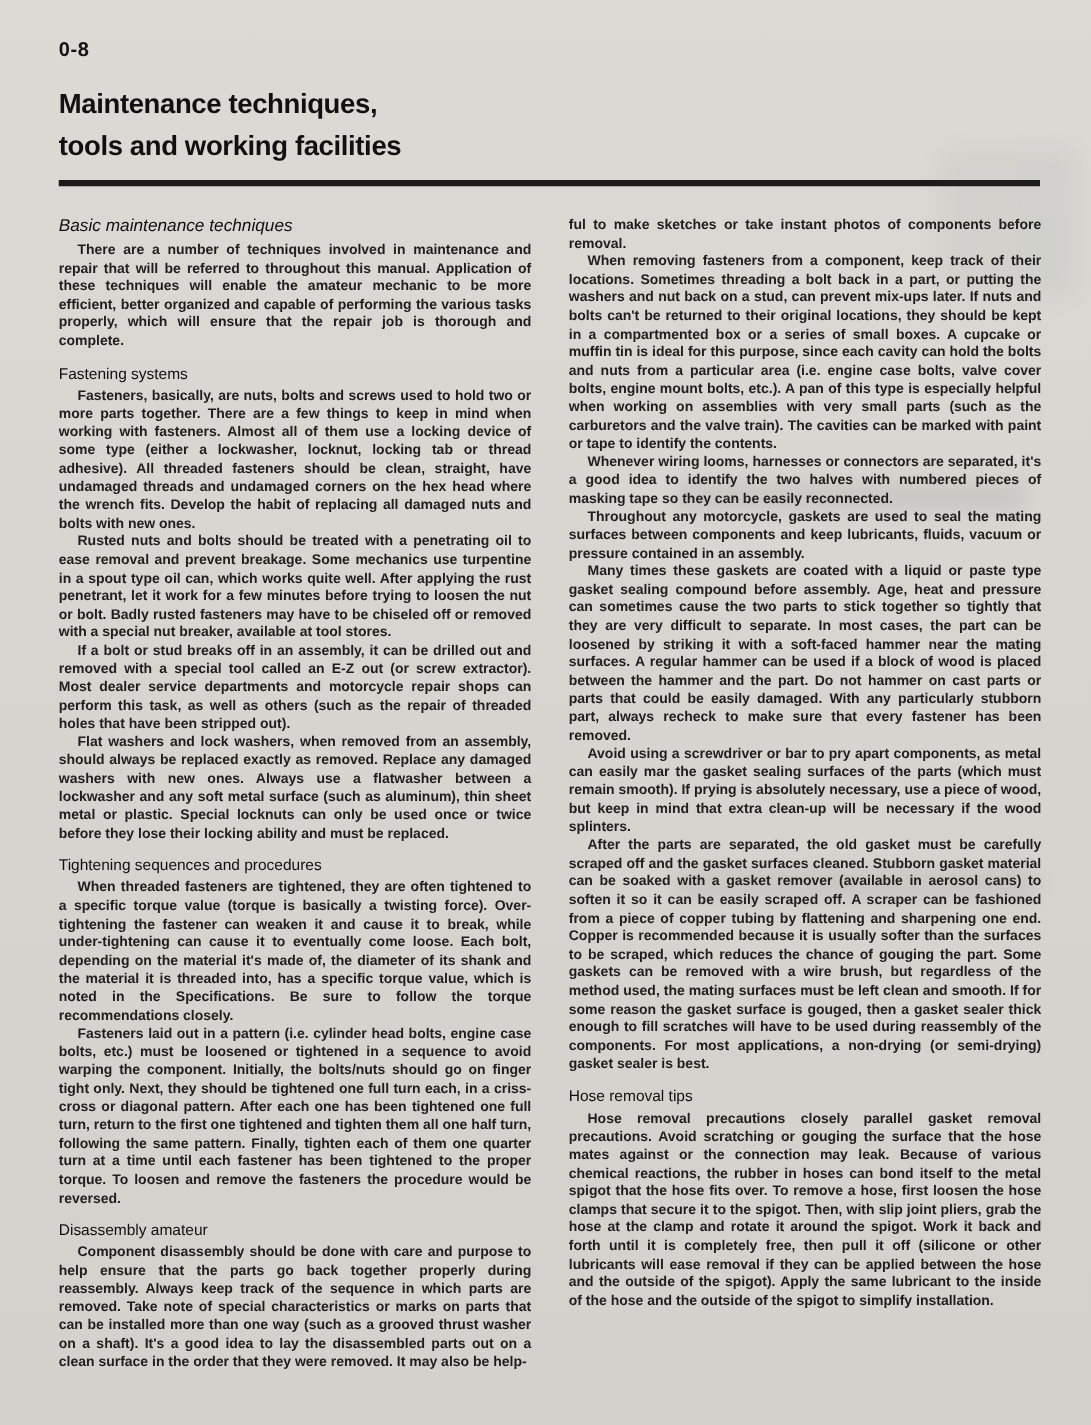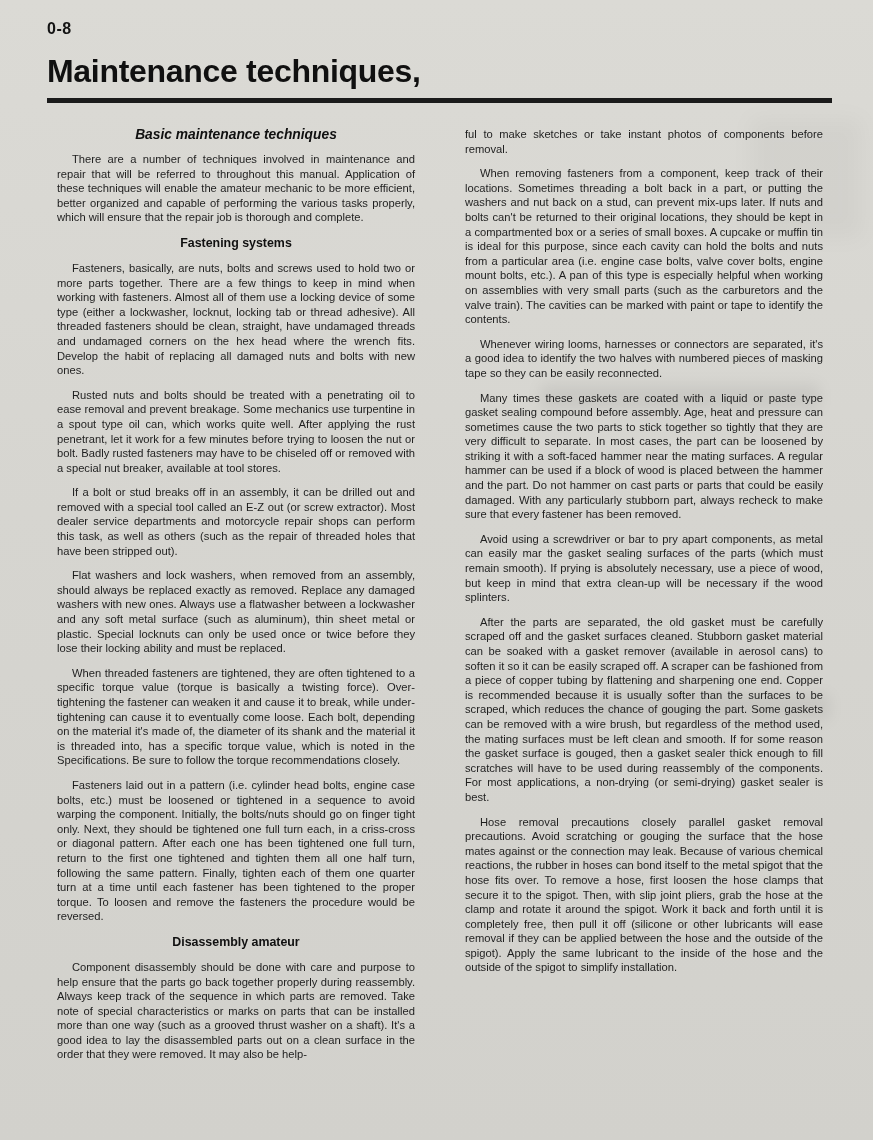--- a/index.html
+++ b/index.html
@@ -7,82 +7,85 @@
     width: 873px; height: 1140px;
     background: #cfcec9;
     font-family: "Liberation Sans", "DejaVu Sans", sans-serif;
     color: #1b1b1b;
     overflow: hidden;
     position: relative;
   }
   .page {
     position: absolute; inset: 0;
     background: linear-gradient(180deg, #dbdad5 0%, #d6d5d0 45%, #d2d1cc 100%);
-    padding: 20px 41px 0 47px;
+    padding: 32px 41px 0 47px;
     box-sizing: border-box;
   }
   .page-number {
     font-size: 16px; font-weight: bold; letter-spacing: 0.5px; color: #141414;
   }
   .page-title {
-    font-size: 32px; font-weight: bold; line-height: 34px;
+    font-size: 22px; font-weight: bold; line-height: 34px;
     margin: 16px 0 0 0; letter-spacing: -0.3px; color: #101010;
   }
   .title-rule { height: 5px; background: #1b1b1b; margin-top: 10px; }
   .columns { display: flex; gap: 30px; margin-top: 24px; position: relative; z-index: 2; }
   .col {
     width: 378px; flex: 0 0 378px;
     font-size: 11.2px; line-height: 14.6px;
     text-align: justify; color: #1e1e1e;
   }
   .section-heading {
-    font-weight: bold; font-size: 12.4px; line-height: 15px;
-    margin: 11px 0 3px 0; color: #101010; text-align: center;
+    font-weight: normal; font-size: 12.4px; line-height: 15px;
+    margin: 11px 0 3px 0; color: #101010; text-align: left;
   }
   .section-heading.major {
     font-style: italic; font-size: 13.8px; margin: 0 0 5px 0;
   }
   .col > :first-child { margin-top: 0; }
-  p.body-para { margin: 10px; text-indent: 15px; }
+  p.body-para { margin: 0; text-indent: 15px; font-weight: bold; }
   p.body-para.no-indent { text-indent: 0; }
   .smudge {
     position: absolute; pointer-events: none; z-index: 1;
     background: #5a5a58; filter: blur(7px); border-radius: 6px;
   }
   .smudge.s1 { left: 540px; top: 384px; width: 280px; height: 26px; opacity: 0.10; }
   .smudge.s2 { left: 540px; top: 694px; width: 290px; height: 26px; opacity: 0.10; }
   .smudge.s3 { left: 750px; top: 118px; width: 112px; height: 120px; opacity: 0.05; filter: blur(10px); }
 </style>
 </head>
 <body>
 
 <div class="page">
   <div class="page-number">0-8</div>
-  <h1 class="page-title"><span>Maintenance techniques,</span><br></h1>
+  <h1 class="page-title"><span>Maintenance techniques,</span><br><span>tools and working facilities</span></h1>
   <div class="title-rule"></div>
   <div class="columns">
     <div class="col" id="col-left">
         <div class="section-heading major">Basic maintenance techniques</div>
         <p class="body-para">There are a number of techniques involved in maintenance and repair that will be referred to throughout this manual. Application of these techniques will enable the amateur mechanic to be more efficient, better organized and capable of performing the various tasks properly, which will ensure that the repair job is thorough and complete.</p>
         <div class="section-heading">Fastening systems</div>
         <p class="body-para">Fasteners, basically, are nuts, bolts and screws used to hold two or more parts together. There are a few things to keep in mind when working with fasteners. Almost all of them use a locking device of some type (either a lockwasher, locknut, locking tab or thread adhesive). All threaded fasteners should be clean, straight, have undamaged threads and undamaged corners on the hex head where the wrench fits. Develop the habit of replacing all damaged nuts and bolts with new ones.</p>
         <p class="body-para">Rusted nuts and bolts should be treated with a penetrating oil to ease removal and prevent breakage. Some mechanics use turpentine in a spout type oil can, which works quite well. After applying the rust penetrant, let it work for a few minutes before trying to loosen the nut or bolt. Badly rusted fasteners may have to be chiseled off or removed with a special nut breaker, available at tool stores.</p>
         <p class="body-para">If a bolt or stud breaks off in an assembly, it can be drilled out and removed with a special tool called an E-Z out (or screw extractor). Most dealer service departments and motorcycle repair shops can perform this task, as well as others (such as the repair of threaded holes that have been stripped out).</p>
         <p class="body-para">Flat washers and lock washers, when removed from an assembly, should always be replaced exactly as removed. Replace any damaged washers with new ones. Always use a flatwasher between a lockwasher and any soft metal surface (such as aluminum), thin sheet metal or plastic. Special locknuts can only be used once or twice before they lose their locking ability and must be replaced.</p>
+        <div class="section-heading">Tightening sequences and procedures</div>
         <p class="body-para">When threaded fasteners are tightened, they are often tightened to a specific torque value (torque is basically a twisting force). Over-tightening the fastener can weaken it and cause it to break, while under-tightening can cause it to eventually come loose. Each bolt, depending on the material it's made of, the diameter of its shank and the material it is threaded into, has a specific torque value, which is noted in the Specifications. Be sure to follow the torque recommendations closely.</p>
         <p class="body-para">Fasteners laid out in a pattern (i.e. cylinder head bolts, engine case bolts, etc.) must be loosened or tightened in a sequence to avoid warping the component. Initially, the bolts/nuts should go on finger tight only. Next, they should be tightened one full turn each, in a criss-cross or diagonal pattern. After each one has been tightened one full turn, return to the first one tightened and tighten them all one half turn, following the same pattern. Finally, tighten each of them one quarter turn at a time until each fastener has been tightened to the proper torque. To loosen and remove the fasteners the procedure would be reversed.</p>
         <div class="section-heading">Disassembly amateur</div>
         <p class="body-para">Component disassembly should be done with care and purpose to help ensure that the parts go back together properly during reassembly. Always keep track of the sequence in which parts are removed. Take note of special characteristics or marks on parts that can be installed more than one way (such as a grooved thrust washer on a shaft). It's a good idea to lay the disassembled parts out on a clean surface in the order that they were removed. It may also be help-</p>
       </div>
     <div class="col" id="col-right">
         <p class="body-para no-indent">ful to make sketches or take instant photos of components before removal.</p>
         <p class="body-para">When removing fasteners from a component, keep track of their locations. Sometimes threading a bolt back in a part, or putting the washers and nut back on a stud, can prevent mix-ups later. If nuts and bolts can't be returned to their original locations, they should be kept in a compartmented box or a series of small boxes. A cupcake or muffin tin is ideal for this purpose, since each cavity can hold the bolts and nuts from a particular area (i.e. engine case bolts, valve cover bolts, engine mount bolts, etc.). A pan of this type is especially helpful when working on assemblies with very small parts (such as the carburetors and the valve train). The cavities can be marked with paint or tape to identify the contents.</p>
         <p class="body-para">Whenever wiring looms, harnesses or connectors are separated, it's a good idea to identify the two halves with numbered pieces of masking tape so they can be easily reconnected.</p>
+        <p class="body-para">Throughout any motorcycle, gaskets are used to seal the mating surfaces between components and keep lubricants, fluids, vacuum or pressure contained in an assembly.</p>
         <p class="body-para">Many times these gaskets are coated with a liquid or paste type gasket sealing compound before assembly. Age, heat and pressure can sometimes cause the two parts to stick together so tightly that they are very difficult to separate. In most cases, the part can be loosened by striking it with a soft-faced hammer near the mating surfaces. A regular hammer can be used if a block of wood is placed between the hammer and the part. Do not hammer on cast parts or parts that could be easily damaged. With any particularly stubborn part, always recheck to make sure that every fastener has been removed.</p>
         <p class="body-para">Avoid using a screwdriver or bar to pry apart components, as metal can easily mar the gasket sealing surfaces of the parts (which must remain smooth). If prying is absolutely necessary, use a piece of wood, but keep in mind that extra clean-up will be necessary if the wood splinters.</p>
         <p class="body-para">After the parts are separated, the old gasket must be carefully scraped off and the gasket surfaces cleaned. Stubborn gasket material can be soaked with a gasket remover (available in aerosol cans) to soften it so it can be easily scraped off. A scraper can be fashioned from a piece of copper tubing by flattening and sharpening one end. Copper is recommended because it is usually softer than the surfaces to be scraped, which reduces the chance of gouging the part. Some gaskets can be removed with a wire brush, but regardless of the method used, the mating surfaces must be left clean and smooth. If for some reason the gasket surface is gouged, then a gasket sealer thick enough to fill scratches will have to be used during reassembly of the components. For most applications, a non-drying (or semi-drying) gasket sealer is best.</p>
+        <div class="section-heading">Hose removal tips</div>
         <p class="body-para">Hose removal precautions closely parallel gasket removal precautions. Avoid scratching or gouging the surface that the hose mates against or the connection may leak. Because of various chemical reactions, the rubber in hoses can bond itself to the metal spigot that the hose fits over. To remove a hose, first loosen the hose clamps that secure it to the spigot. Then, with slip joint pliers, grab the hose at the clamp and rotate it around the spigot. Work it back and forth until it is completely free, then pull it off (silicone or other lubricants will ease removal if they can be applied between the hose and the outside of the spigot). Apply the same lubricant to the inside of the hose and the outside of the spigot to simplify installation.</p>
       </div>
   </div>
   <div class="smudge s1"></div>
   <div class="smudge s2"></div>
   <div class="smudge s3"></div>
 </div>
 
 </body></html>

